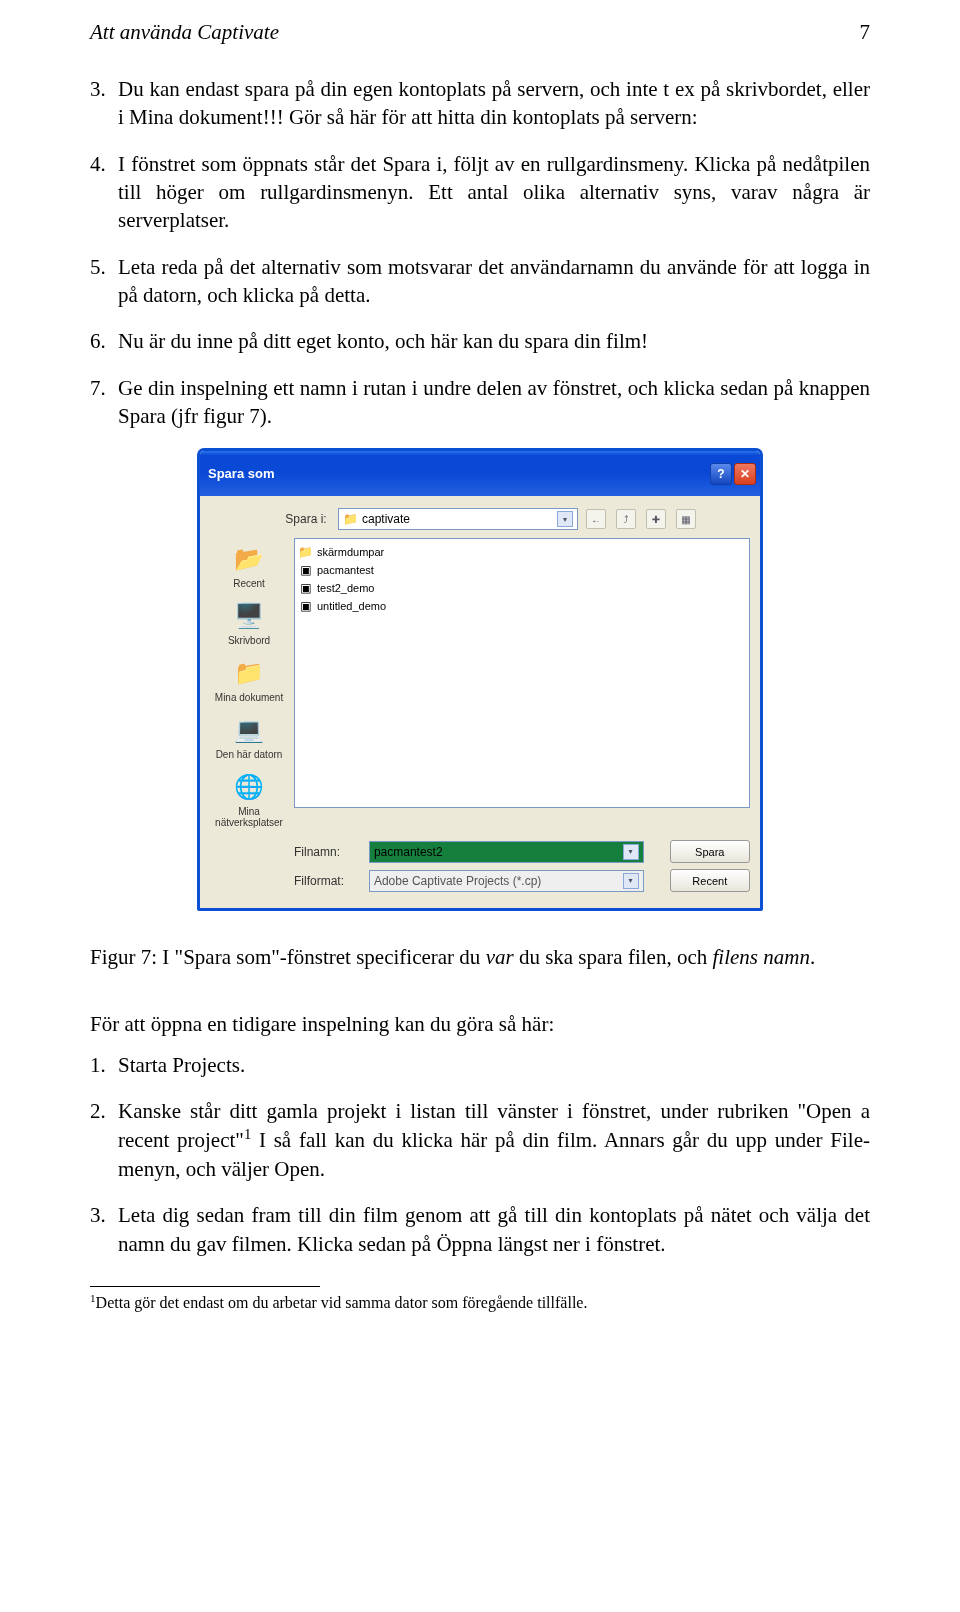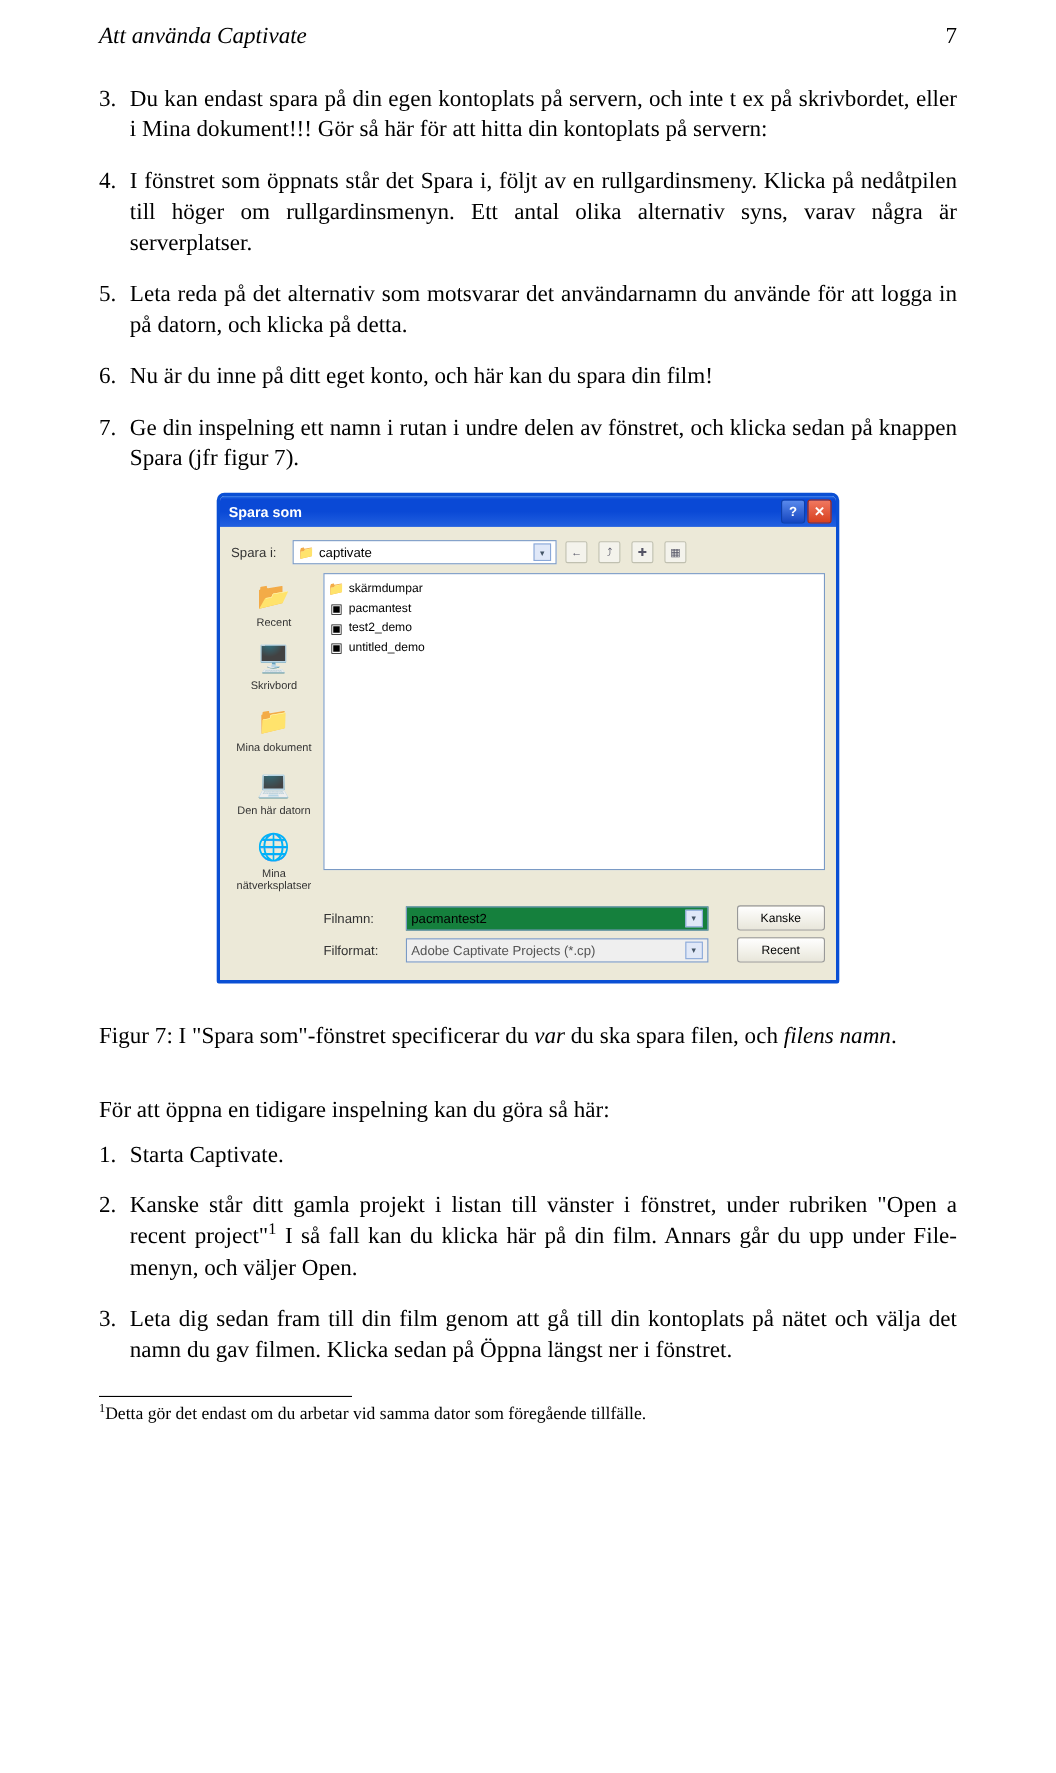--- a/index.html
+++ b/index.html
@@ -55,21 +55,21 @@
     border-radius: 7px 7px 2px 2px;
     background: #ece9d8;
     font-family: Tahoma, sans-serif;
     font-size: 12px;
     text-align: left;
     overflow: hidden;
   }
   .titlebar {
     background: linear-gradient(to bottom, #2a72e8 0%, #0a49d6 10%, #0a49d6 50%, #2260e0 100%);
     color: #fff;
-    height: 28px;
+    height: 45px;
     display: flex;
     align-items: center;
     padding: 0 4px 0 8px;
     font-size: 13px;
   }
   .titlebar .t-text {
     flex: 1;
     font-weight: bold;
   }
   .tbtn {
@@ -85,20 +85,22 @@
     font-weight: bold;
   }
   .tbtn.help { background: linear-gradient(to bottom, #5a8aec, #1546c0); border:1px solid #0f3fa8;}
   .tbtn.close { background: linear-gradient(to bottom, #f07860, #d8401f); border:1px solid #b02a0e;}
   .dlg-body { padding: 12px 10px 10px 10px; }
   .look-in-row {
     display: flex;
     align-items: center;
     gap: 8px;
     margin-bottom: 8px;
+    margin-left: 72px;
+    text-align: center;
   }
   .look-in-row .lbl { width: 48px; color:#333; }
   .look-in-combo {
     background: #fff;
     border: 1px solid #7a9ac5;
     height: 20px;
     width: 230px;
     display: flex;
     align-items: center;
     padding: 0 4px;
@@ -307,21 +309,21 @@
               </div>
           </div>
         </div>
         <div class="bottom-rows">
           <div class="b-row">
             <span class="b-lbl">Filnamn:</span>
             <div class="b-combo">
                 <span>pacmantest2</span>
                 <span class="dd">▾</span>
               </div>
-            <div class="b-btn">Kanske</div>
+            <div class="b-btn">Spara</div>
           </div>
           <div class="b-row">
             <span class="b-lbl">Filformat:</span>
             <div class="b-combo grey">
                 <span>Adobe Captivate Projects (*.cp)</span>
                 <span class="dd">▾</span>
               </div>
             <div class="b-btn">Recent</div>
           </div>
         </div>
@@ -331,21 +333,21 @@
 
   <div class="caption">
     <span>Figur 7: I "Spara som"-fönstret specificerar du </span><em>var</em><span> du ska spara filen, och </span><em>filens namn</em><span>.</span>
   </div>
 
   <div class="intro">För att öppna en tidigare inspelning kan du göra så här:</div>
 
   <ol class="main-list">
     <li>
         <span class="num">1.</span>
-        <span class="txt">Starta Captivate.</span>
+        <span class="txt">Starta Projects.</span>
       </li>
     <li>
         <span class="num">2.</span>
         <span class="txt"><span>Kanske står ditt gamla projekt i listan till vänster i fönstret, under rubriken "Open a recent project"</span><sup>1</sup><span> I så fall kan du klicka här på din film. Annars går du upp under File-menyn, och väljer Open.</span></span>
       </li>
     <li>
         <span class="num">3.</span>
         <span class="txt">Leta dig sedan fram till din film genom att gå till din kontoplats på nätet och välja det namn du gav filmen. Klicka sedan på Öppna längst ner i fönstret.</span>
       </li>
   </ol>

